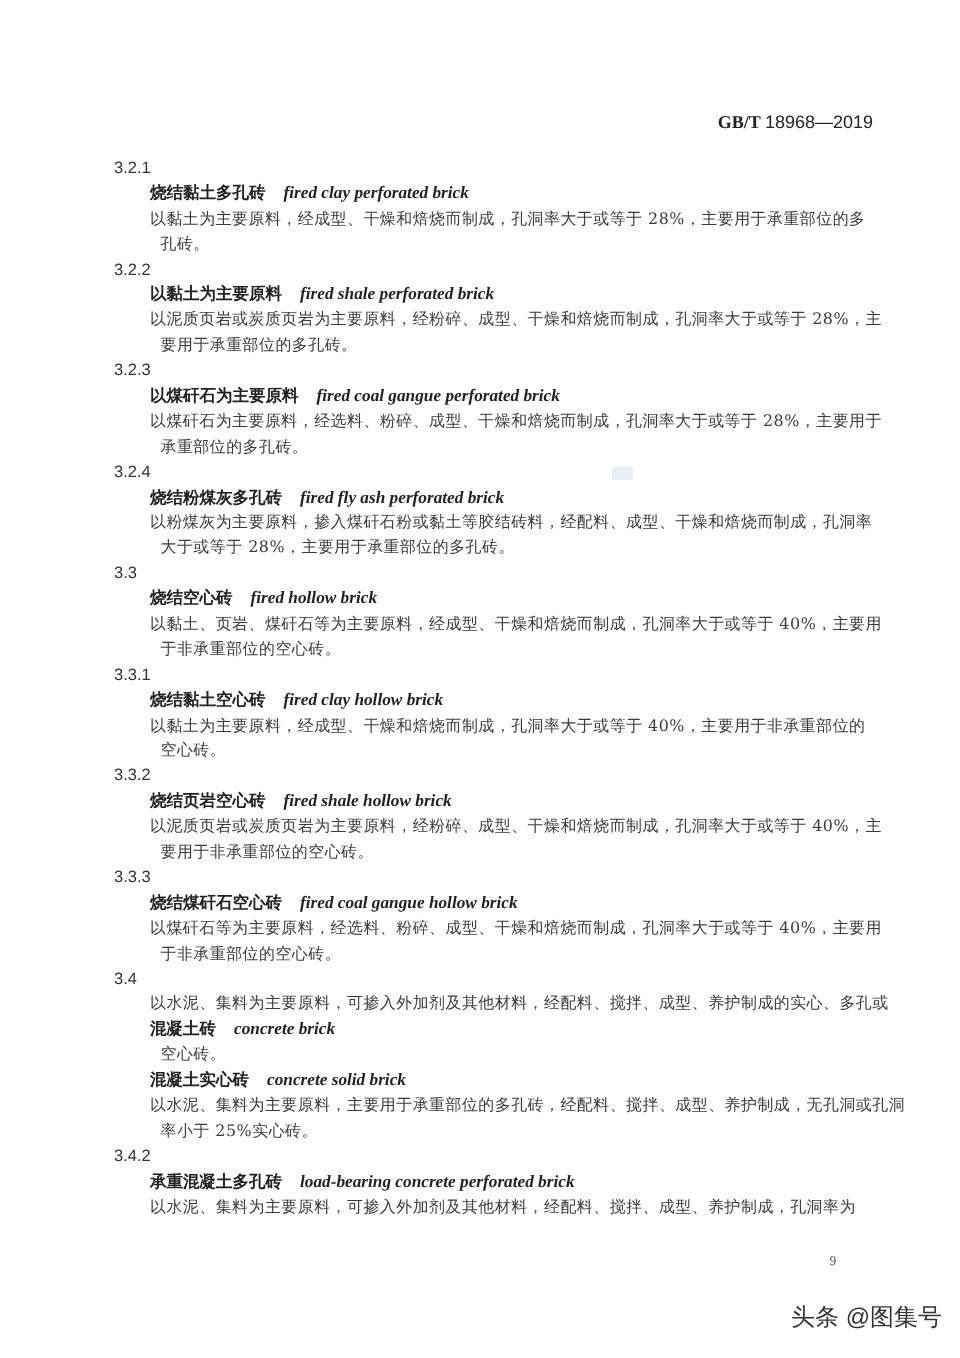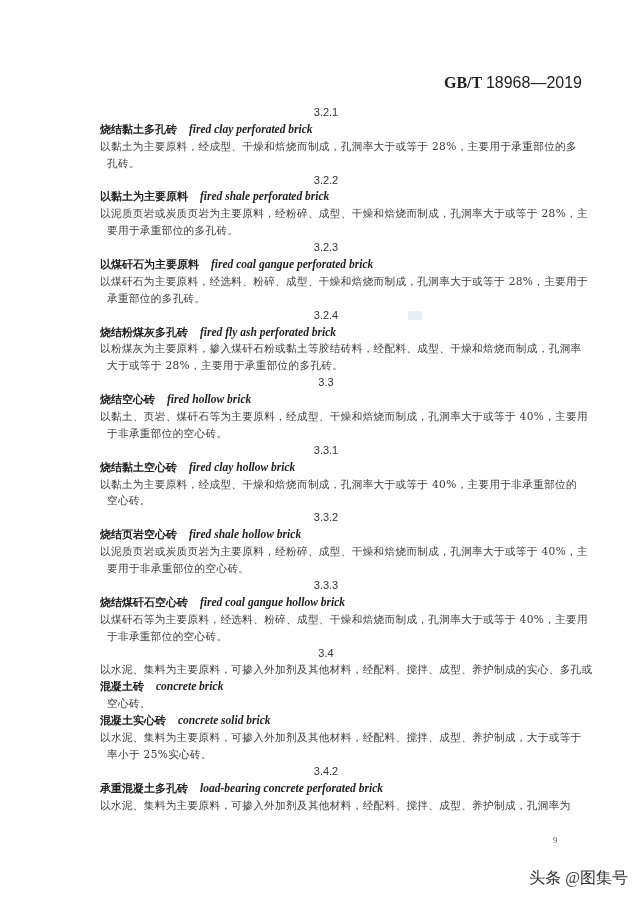--- a/index.html
+++ b/index.html
@@ -2,37 +2,37 @@
 <html><head>
   <meta charset="utf-8">
   <style>
     html, body { margin: 0; padding: 0; }
     body {
       width: 640px; height: 905px; background: #ffffff; position: relative; overflow: hidden;
       font-family: "DejaVu Serif", "Liberation Serif", serif; color: #2a2a2a;
     }
     .header {
       position: absolute; top: 74px; right: 58px;
-      font-family: "Liberation Serif", serif; font-weight: bold; font-size: 16px; color: #222;
+      font-family: "Liberation Serif", serif; font-weight: bold; font-size: 12px; color: #222;
     }
     .header .num { font-family: "Liberation Sans", sans-serif; font-weight: normal; }
     .content { position: absolute; left: 76px; top: 104px; width: 500px; }
     .line { height: 16.9px; line-height: 16.9px; font-size: 11px; white-space: nowrap; }
-    .num-line { font-family: "Liberation Sans", sans-serif; font-size: 11px; color: #333; text-align: center; }
+    .num-line { font-family: "Liberation Sans", sans-serif; font-size: 11px; color: #333; }
     .term { padding-left: 24px; font-weight: bold; font-size: 11px; color: #222; }
     .term .en { font-family: "Liberation Serif", serif; font-weight: bold; margin-left: 12px; font-size: 11.5px; font-style: italic; }
     .body-first { padding-left: 24px; font-size: 10.6px; color: #3a3a3a; letter-spacing: 0.35px; }
     .body-cont { font-size: 10.6px; color: #3a3a3a; letter-spacing: 0.35px; margin-left: 31px; }
     .page-number {
       position: absolute; left: 553px; top: 835px; font-size: 9px; color: #555;
       font-family: "Liberation Serif", serif;
     }
     .watermark {
       position: absolute; right: 12px; top: 868px; font-size: 16px; color: #333;
-      font-family: Liberation Serif, serif;
+      font-family: Liberation Sans, sans-serif;
     }
     .mid-mark {
       position: absolute; left: 408px; top: 311px; width: 14px; height: 9px;
       background: #e8eef6; border-radius: 1px;
     }
   </style>
 </head>
 <body>
 
 <div class="header">
@@ -83,21 +83,21 @@
   <div class="line term"><span>烧结煤矸石空心砖</span><span class="en">fired coal gangue hollow brick</span></div>
   <div class="line body-first">以煤矸石等为主要原料，经选料、粉碎、成型、干燥和焙烧而制成，孔洞率大于或等于 40%，主要用</div>
   <div class="line body-cont">于非承重部位的空心砖。</div>
 
   <div class="line num-line">3.4</div>
   <div class="line body-first">以水泥、集料为主要原料，可掺入外加剂及其他材料，经配料、搅拌、成型、养护制成的实心、多孔或</div>
   <div class="line term"><span>混凝土砖</span><span class="en">concrete brick</span></div>
   <div class="line body-cont">空心砖。</div>
 
   <div class="line term"><span>混凝土实心砖</span><span class="en">concrete solid brick</span></div>
-  <div class="line body-first">以水泥、集料为主要原料，可掺入外加剂及其他材料，经配料、搅拌、成型、养护制成，大于或等于</div>
+  <div class="line body-first">以水泥、集料为主要原料，主要用于承重部位的多孔砖，经配料、搅拌、成型、养护制成，无孔洞或孔洞</div>
   <div class="line body-cont">率小于 25%实心砖。</div>
 
   <div class="line num-line">3.4.2</div>
   <div class="line term"><span>承重混凝土多孔砖</span><span class="en">load-bearing concrete perforated brick</span></div>
   <div class="line body-first">以水泥、集料为主要原料，可掺入外加剂及其他材料，经配料、搅拌、成型、养护制成，孔洞率为</div>
 </div>
 
 <div class="page-number">9</div>
 <div class="watermark">头条 @图集号</div>
 

